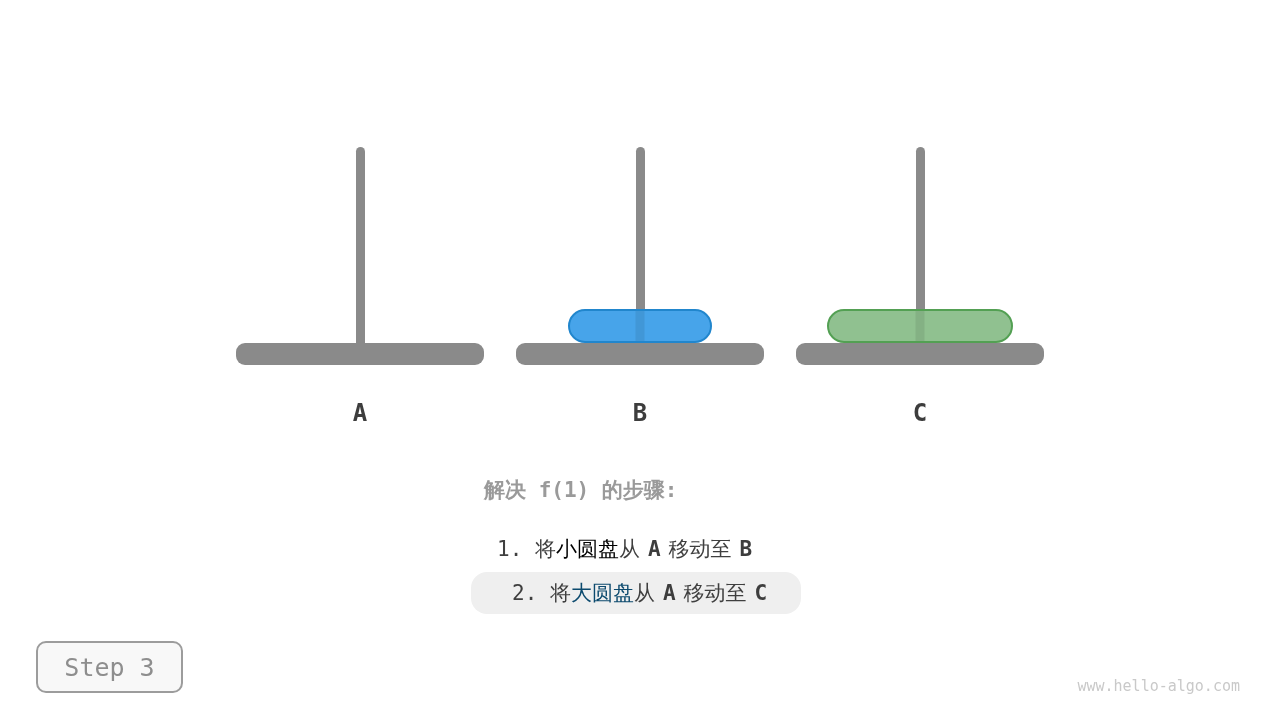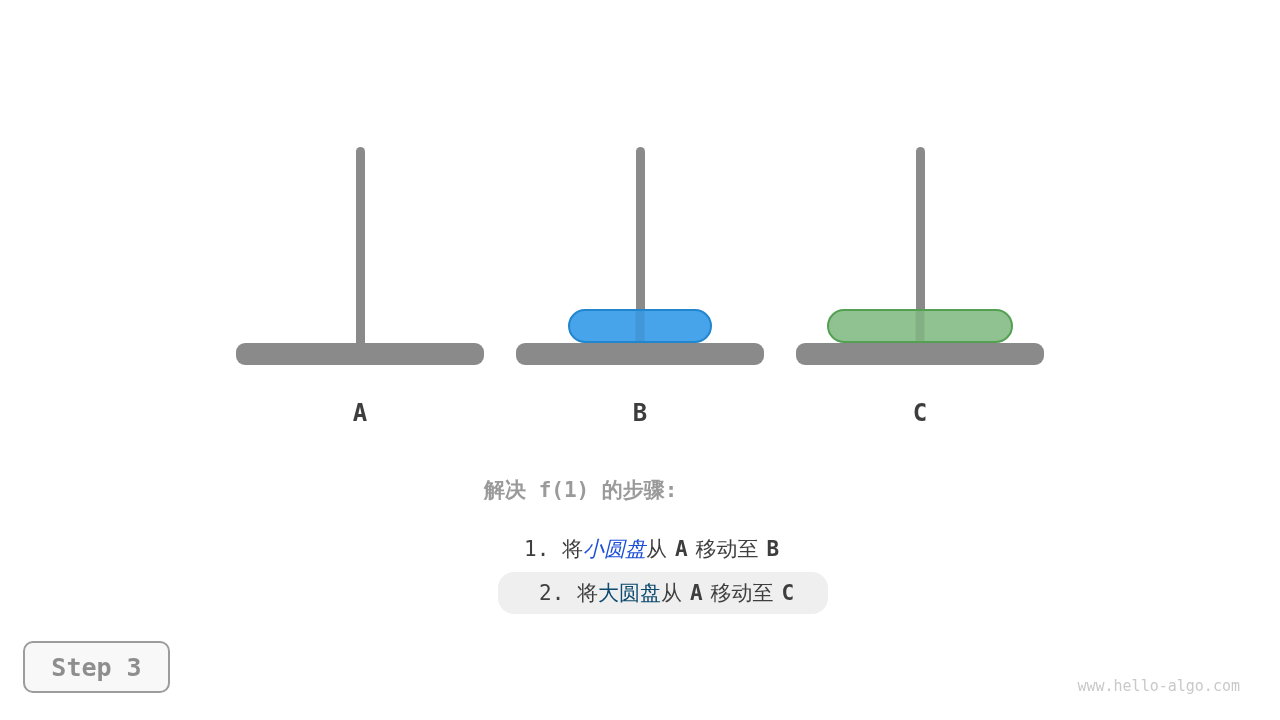--- a/index.html
+++ b/index.html
@@ -79,62 +79,62 @@
     left: 484px;
     top: 476px;
     font-size: 21px;
     font-weight: bold;
     color: #9a9a9a;
     line-height: 28px;
     white-space: pre;
   }
   .step-row {
     position: absolute;
-    left: 498px;
+    left: 471px;
     height: 42px;
     display: flex;
     align-items: center;
     padding-left: 26px;
     box-sizing: border-box;
     font-size: 21px;
     color: #3f3f3f;
     white-space: pre;
   }
   .step-row-1 { top: 528px; }
   .step-row-2 {
     top: 572px;
     width: 330px;
     background: #efefef;
     border-radius: 16px;
     padding-left: 41px;
   }
-  .seg-disk-small { color: #1d4ed8; font-style: italic; }
+  .seg-disk-small { color: #000000; }
   .seg-disk-large { color: #0c4a6e; }
   .seg-letter {
     font-weight: bold;
     margin: 0 8px;
     color: #3d3d3d;
   }
 
   
   .step-badge {
     position: absolute;
-    left: 23px;
+    left: 36px;
     top: 641px;
     width: 147px;
     height: 52px;
     box-sizing: border-box;
     background: #f8f8f8;
     border: 2px solid #9c9c9c;
     border-radius: 10px;
     display: flex;
     align-items: center;
     justify-content: center;
     font-size: 25px;
-    font-weight: bold;
+    font-weight: normal;
     color: #8e8e8e;
     white-space: pre;
   }
 
   
   .watermark {
     position: absolute;
     right: 40px;
     top: 677px;
     font-size: 15px;

